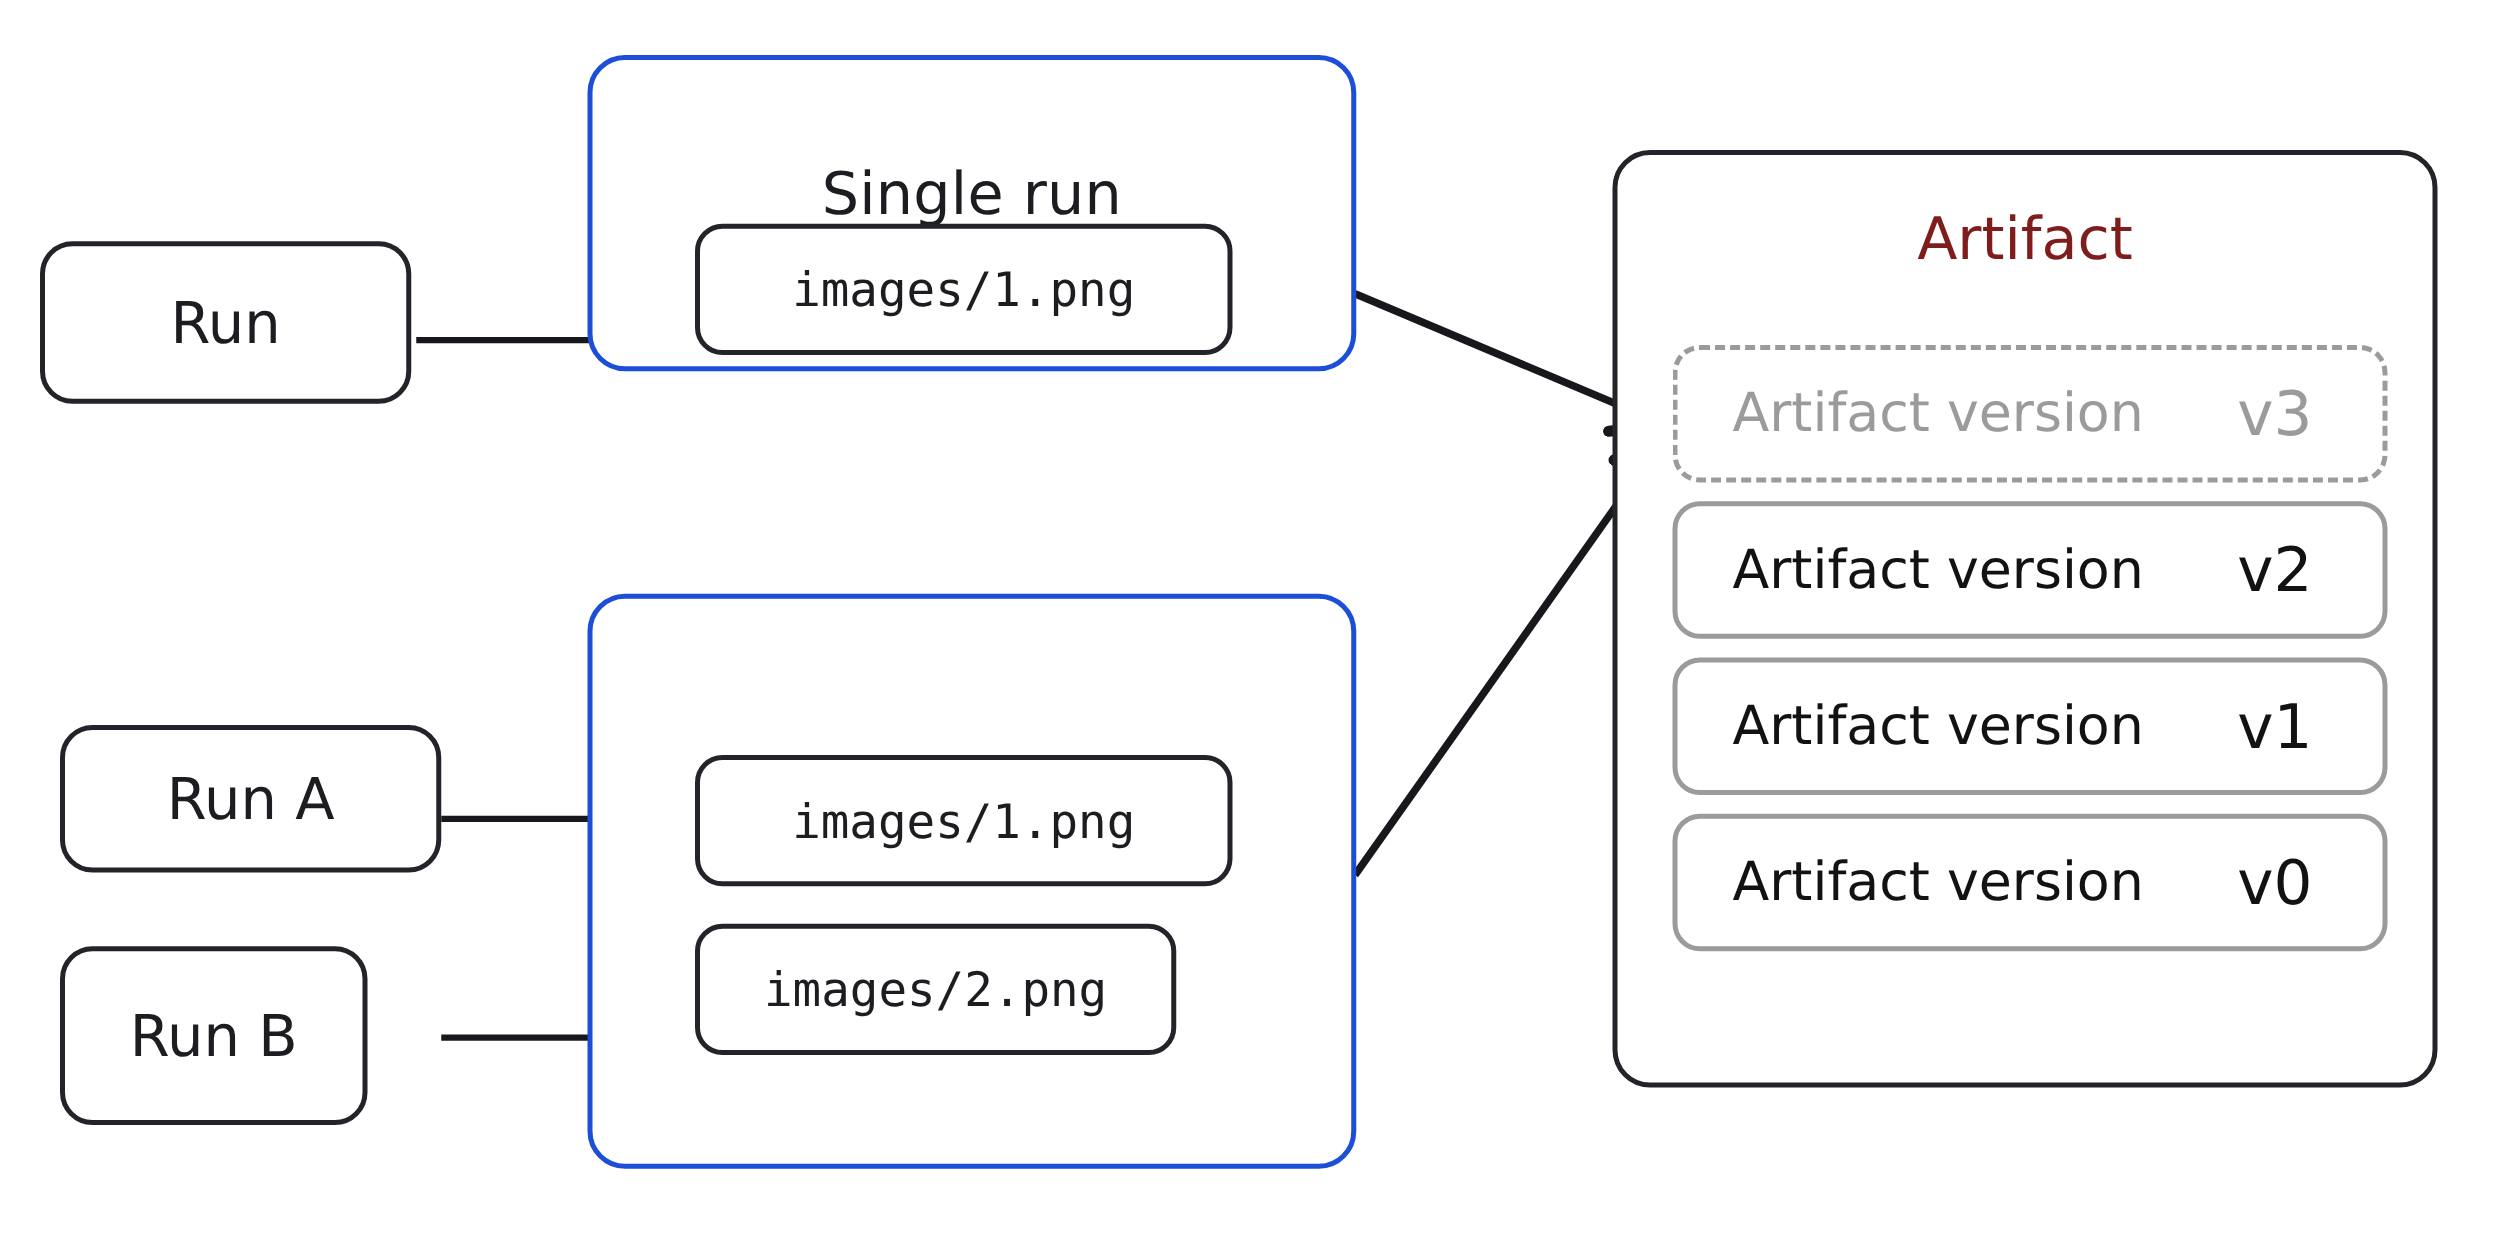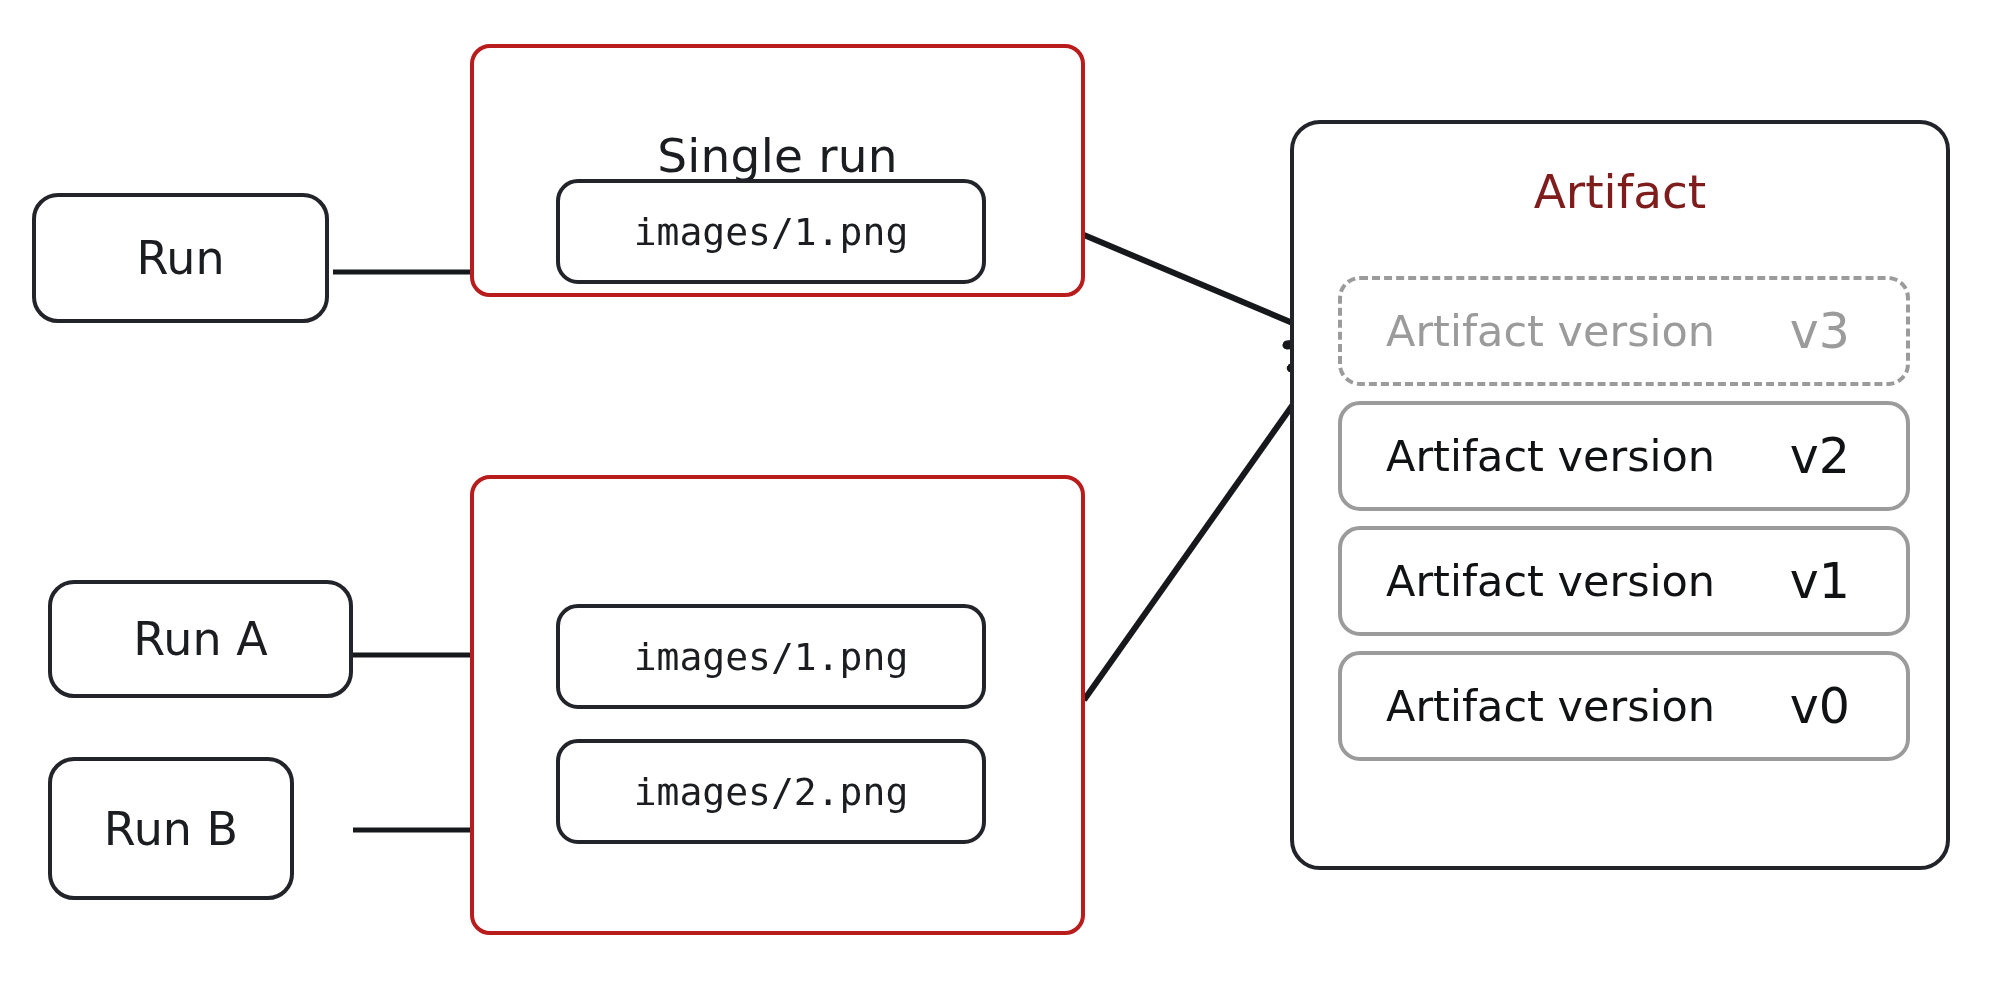--- a/index.html
+++ b/index.html
@@ -22,22 +22,22 @@
     justify-content:center;
   }
 
   
   .box-dark{
     border:4px solid #22242a;
     border-radius:26px;
   }
   
   .group{
-    border:4px solid #b91c1c;
-    border-radius:20px;
+    border:4px solid #1d4ed8;
+    border-radius:30px;
     display:block;
   }
   .group-title{
     position:absolute;
     left:0;right:0;
     text-align:center;
     font-size:47px;
     line-height:1;
     color:#1b1d21;
     letter-spacing:.2px;
@@ -152,21 +152,21 @@
   </div>
 
   <div class="node box-dark" style="left:48px;top:757px;width:246px;height:143px;">
     <span class="run-label">Run B</span>
   </div>
 
   <div class="node group" style="left:470px;top:475px;width:615px;height:460px;">
     <div class="file-box" style="left:82px;top:125px;width:430px;height:105px;">
       <span class="file-label">images/1.png</span>
     </div>
-    <div class="file-box" style="left:82px;top:260px;width:430px;height:105px;justify-content:center;">
+    <div class="file-box" style="left:82px;top:260px;width:385px;height:105px;justify-content:center;">
       <span class="file-label">images/2.png</span>
     </div>
   </div>
 
   <div id="artifact-panel" style="left:1290px;top:120px;width:660px;height:750px;">
 
     <div id="artifact-title" style="top:44px;">Artifact</div>
 
     <div class="version-row ghost" style="left:44px;top:152px;width:572px;height:110px;">
       <span class="version-name">Artifact version</span>

